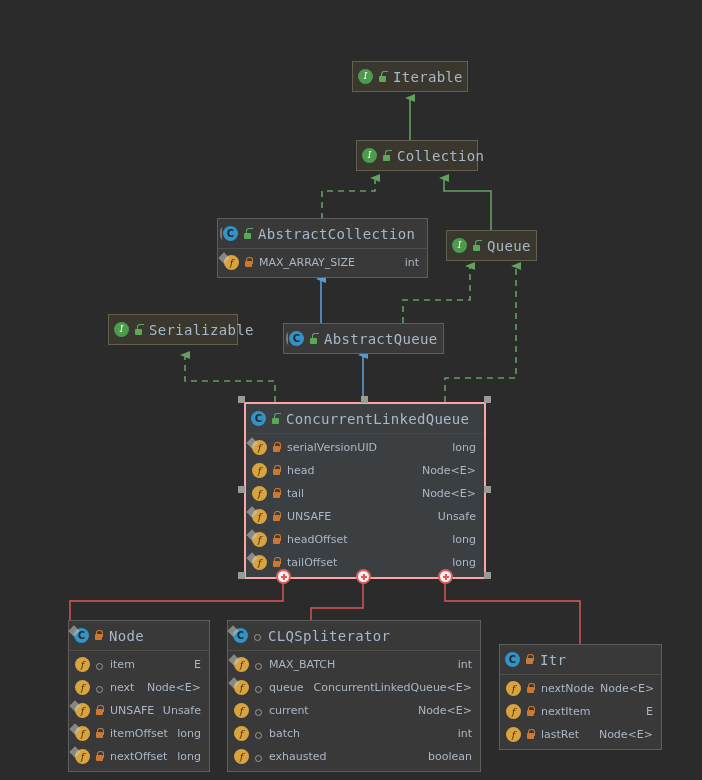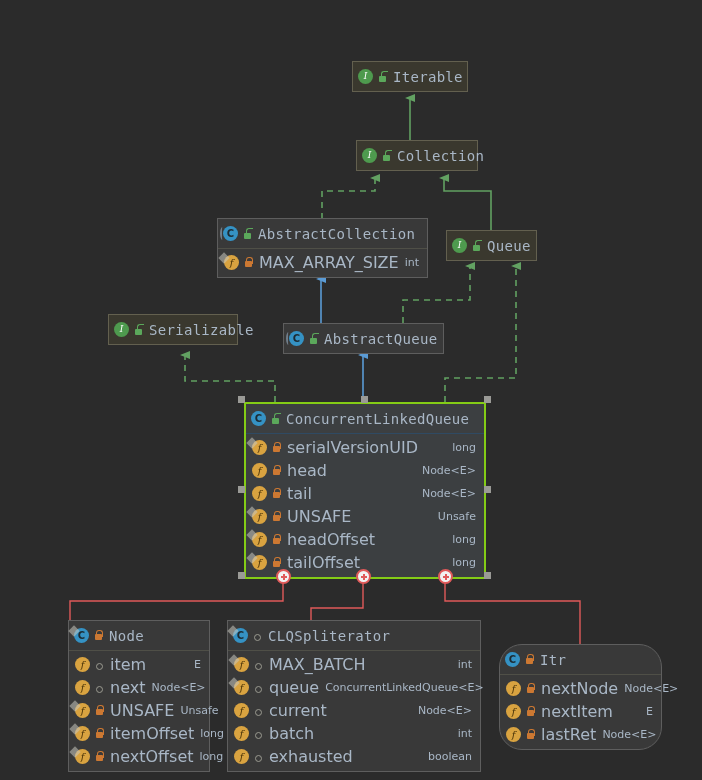--- a/index.html
+++ b/index.html
@@ -16,21 +16,21 @@
   
   .node{
     position:absolute;
     box-sizing:border-box;
     border:1px solid #5c5c52;
     background:#393939;
   }
   .node.iface{ background:#3a382e; border-color:#63604f;text-align:center; }
   .node.cls{ background:#393939; border-color:#5e5e5e; }
   .node.selected{
-    border:2px solid #84cc16;
+    border:2px solid #fca5a5;
     background:#c4b5fd;
   }
   .hdr{
     display:flex;align-items:center;
     height:29px;
     padding:0 7px 0 5px;
     white-space:nowrap;
   }
   .node.selected .hdr{ background:#3c3f41; }
   .hdr .title{
@@ -46,21 +46,21 @@
   }
   .node.selected .body{ border-top:1px solid #2f4a63; background:#3c3f41; }
 
   .row{
     display:flex;align-items:center;
     height:23px;
     padding:0 8px 0 6px;
     white-space:nowrap;
   }
   .row .name{
-    font-size:16px;color:#a9b7c6;
+    font-size:11px;color:#a9b7c6;
     margin-left:5px;
     flex:0 0 auto;
   }
   .row .type{
     font-size:11px;color:#a9b7c6;
     margin-left:auto;
     padding-left:6px;
     flex:0 0 auto;
   }
 
@@ -385,21 +385,21 @@
       </div>
       <div class="row">
         <span class="ic ic-field"></span>
         <span class="vis vis-package"></span>
         <span class="name">exhausted</span>
         <span class="type">boolean</span>
       </div>
     </div>
   </div>
 
-  <div class="node cls" style="left:499px;top:644px;width:163px;border-radius:23px;">
+  <div class="node cls" style="left:499px;top:644px;width:163px;">
     <div class="hdr">
       <span class="ic ic-class"></span>
       <span class="vis vis-private"></span>
       <span class="title">Itr</span>
     </div>
     <div class="body">
       <div class="row">
         <span class="ic ic-field"></span>
         <span class="vis vis-private"></span>
         <span class="name">nextNode</span>

